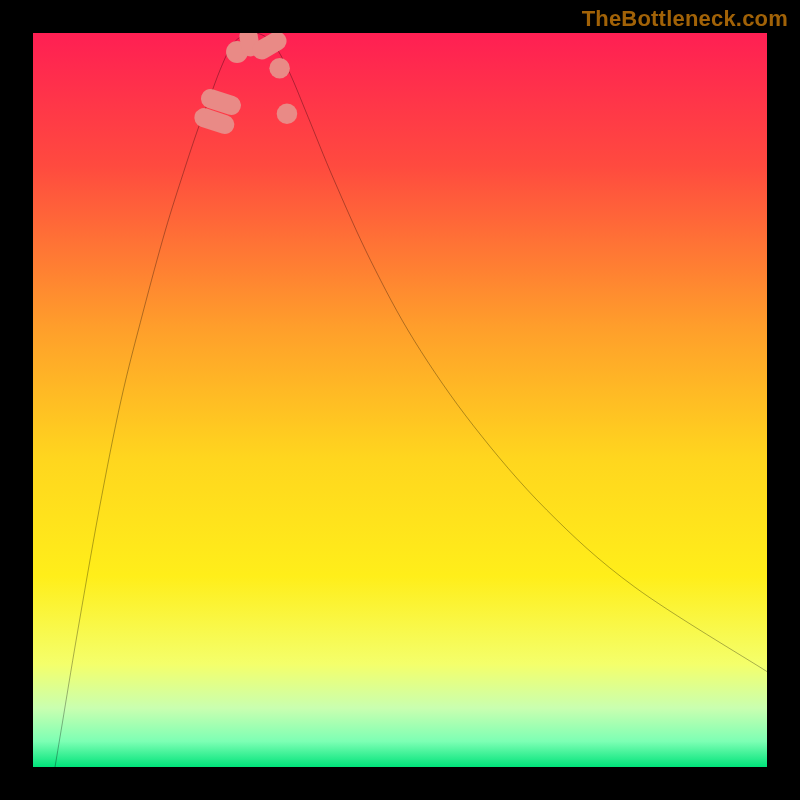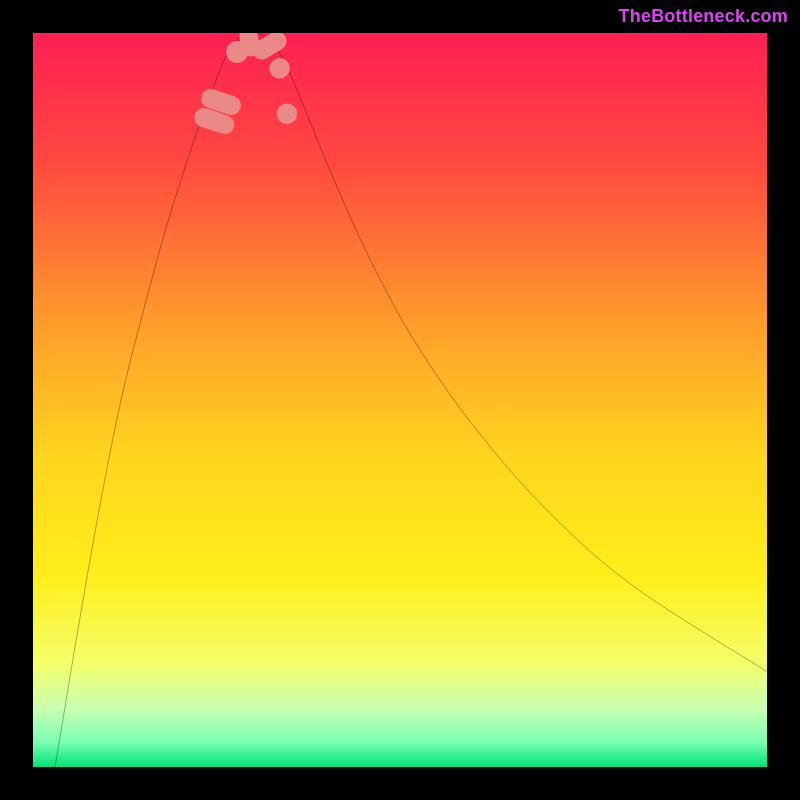--- a/index.html
+++ b/index.html
@@ -14,22 +14,22 @@
   .stage {
     position: relative;
     width: 800px;
     height: 800px;
     background: #000;
   }
   .watermark {
     position: absolute;
     top: 6px;
     right: 12px;
-    color: #d946ef;
-    font-size: 18px;
+    color: #a16207;
+    font-size: 22px;
     font-weight: 600;
     letter-spacing: 0.2px;
     user-select: none;
   }
   svg.plot {
     position: absolute;
     left: 33px;
     top: 33px;
     width: 734px;
     height: 734px;

